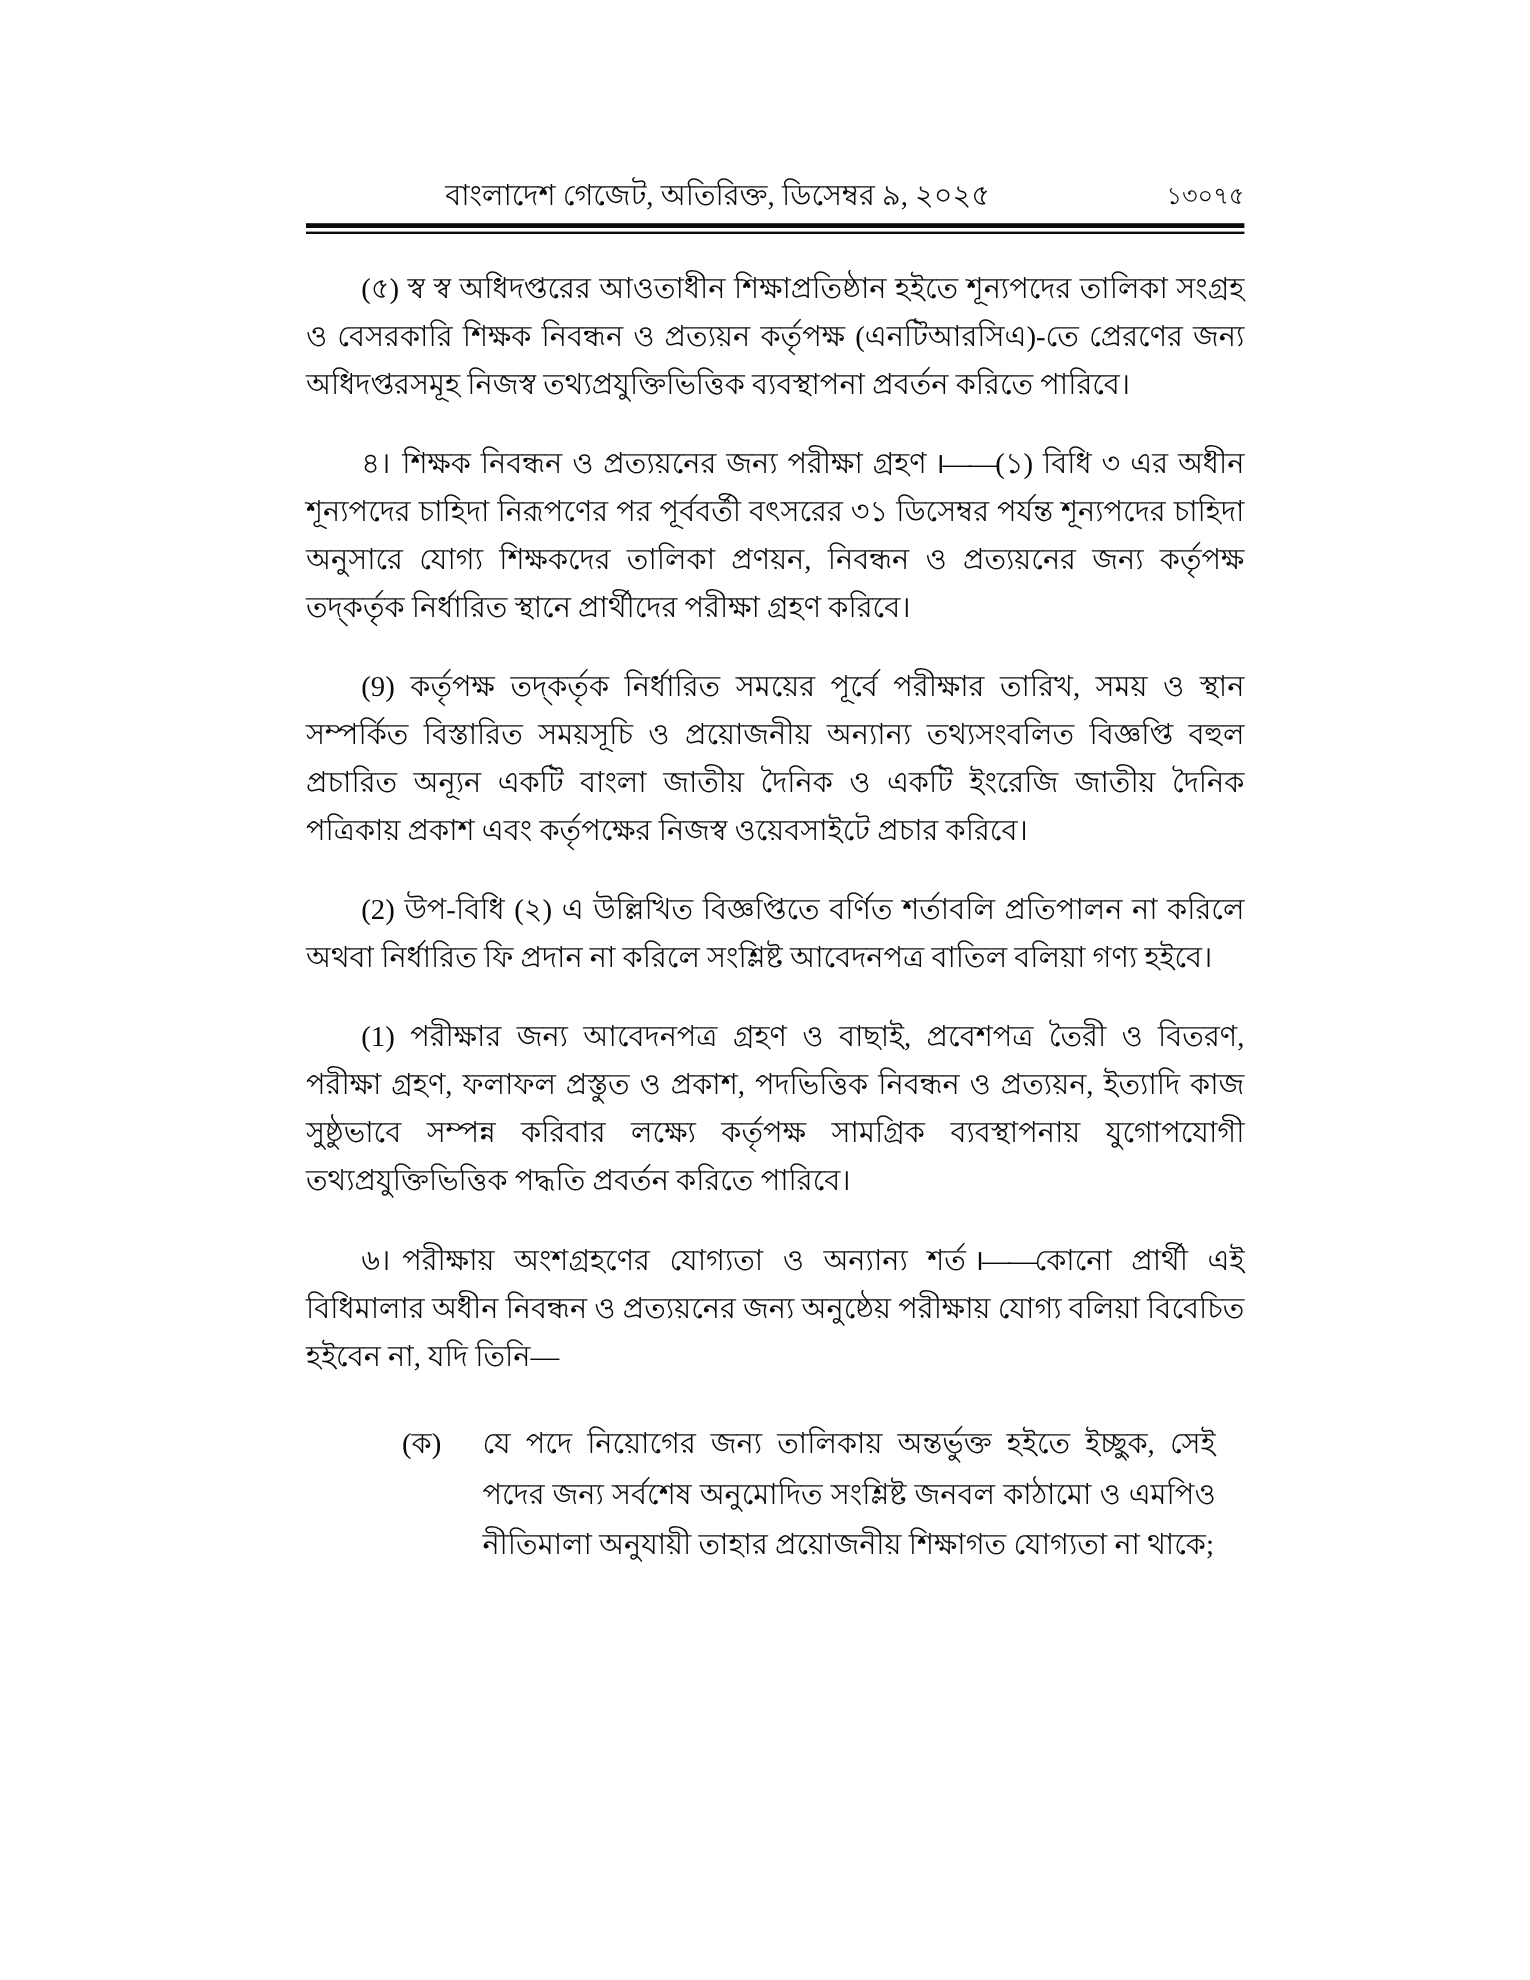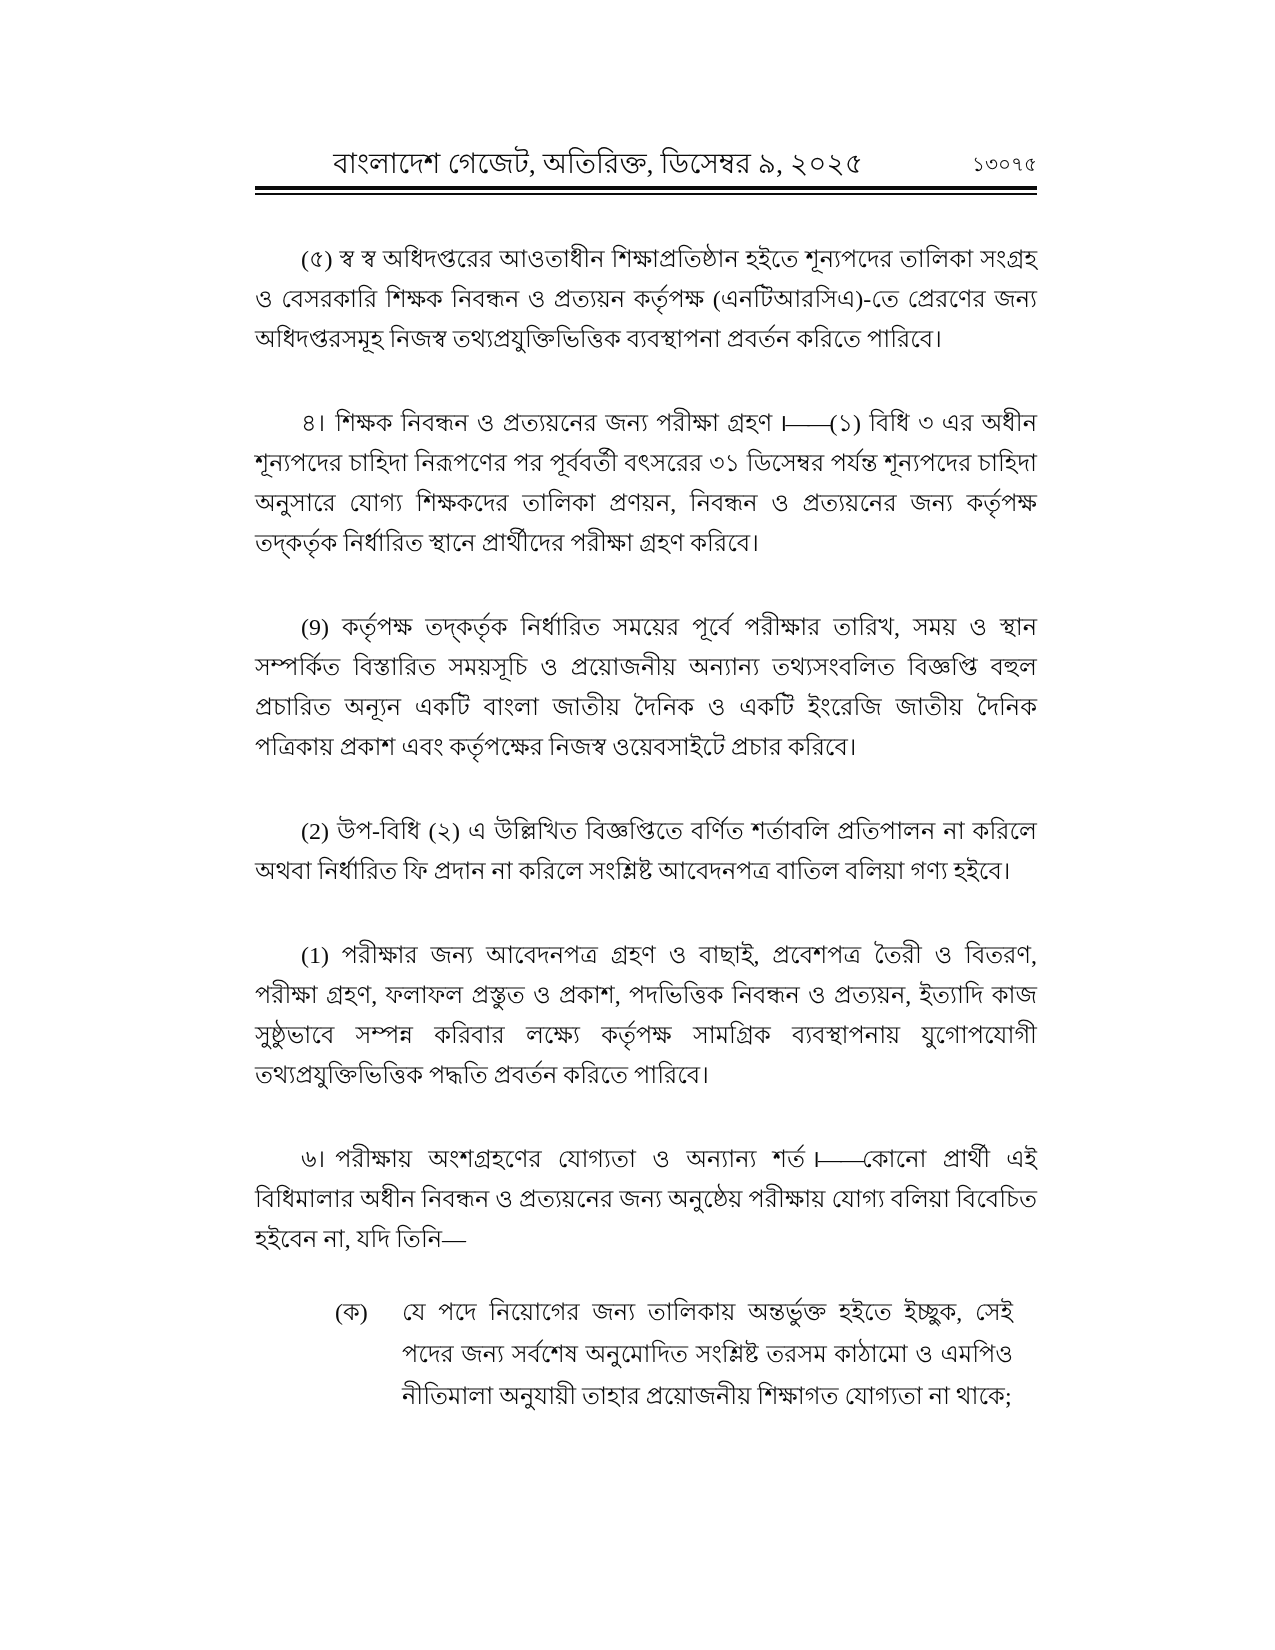--- a/index.html
+++ b/index.html
@@ -19,21 +19,21 @@
     width: 782px;
   }
   .gz-header {
     position: relative;
     height: 36px;
   }
   .gz-title {
     display: block;
     text-align: center;
     padding-right: 96px;
-    font-size: 28px;
+    font-size: 24px;
     line-height: 36px;
     white-space: nowrap;
   }
   .gz-pageno {
     position: absolute;
     right: 0;
     top: 0;
     font-size: 20px;
     line-height: 36px;
   }
@@ -41,21 +41,21 @@
     margin-top: 4px;
     height: 3px;
     border-top: 4px solid #0b0b0b;
     border-bottom: 2px solid #0b0b0b;
   }
   .para {
     font-size: 24px;
     line-height: 40px;
     text-align: justify;
     text-indent: 46px;
-    margin: 44px 0 0 0;
+    margin: 26px 0 0 0;
   }
   .rule-num { margin-right: 10px; }
   .rule-heading { font-weight: normal; }
   .heading-sep { margin-left: 6px; letter-spacing: -2px; }
   .list-item {
     display: flex;
     margin: 32px 0 0 80px;
     font-size: 24px;
     line-height: 42px;
   }
@@ -83,16 +83,16 @@
 
   <p class="para"><span>(2) উপ-বিধি (২) এ উল্লিখিত বিজ্ঞপ্তিতে বর্ণিত শর্তাবলি প্রতিপালন না করিলে অথবা নির্ধারিত ফি প্রদান না করিলে সংশ্লিষ্ট আবেদনপত্র বাতিল বলিয়া গণ্য হইবে।</span></p>
 
   <p class="para"><span>(1) পরীক্ষার জন্য আবেদনপত্র গ্রহণ ও বাছাই, প্রবেশপত্র তৈরী ও বিতরণ, পরীক্ষা গ্রহণ, ফলাফল প্রস্তুত ও প্রকাশ, পদভিত্তিক নিবন্ধন ও প্রত্যয়ন, ইত্যাদি কাজ সুষ্ঠুভাবে সম্পন্ন করিবার লক্ষ্যে কর্তৃপক্ষ সামগ্রিক ব্যবস্থাপনায় যুগোপযোগী তথ্যপ্রযুক্তিভিত্তিক পদ্ধতি প্রবর্তন করিতে পারিবে।</span></p>
 
 
   <p class="para"><span class="rule-num">৬।</span><span class="rule-heading">পরীক্ষায় অংশগ্রহণের যোগ্যতা ও অন্যান্য শর্ত</span><span class="heading-sep">।——</span><span>কোনো প্রার্থী এই বিধিমালার অধীন নিবন্ধন ও প্রত্যয়নের জন্য অনুষ্ঠেয় পরীক্ষায় যোগ্য বলিয়া বিবেচিত হইবেন না, যদি তিনি—</span></p>
 
   <div class="list-item">
     <span class="list-label">(ক)</span>
-    <span class="list-text">যে পদে নিয়োগের জন্য তালিকায় অন্তর্ভুক্ত হইতে ইচ্ছুক, সেই পদের জন্য সর্বশেষ অনুমোদিত সংশ্লিষ্ট তরসম কাঠামো ও এমপিও নীতিমালা অনুযায়ী তাহার প্রয়োজনীয় শিক্ষাগত যোগ্যতা না থাকে;</span>
+    <span class="list-text">যে পদে নিয়োগের জন্য তালিকায় অন্তর্ভুক্ত হইতে ইচ্ছুক, সেই পদের জন্য সর্বশেষ অনুমোদিত সংশ্লিষ্ট জনবল কাঠামো ও এমপিও নীতিমালা অনুযায়ী তাহার প্রয়োজনীয় শিক্ষাগত যোগ্যতা না থাকে;</span>
   </div>
 
 </div>
 
 </body></html>

